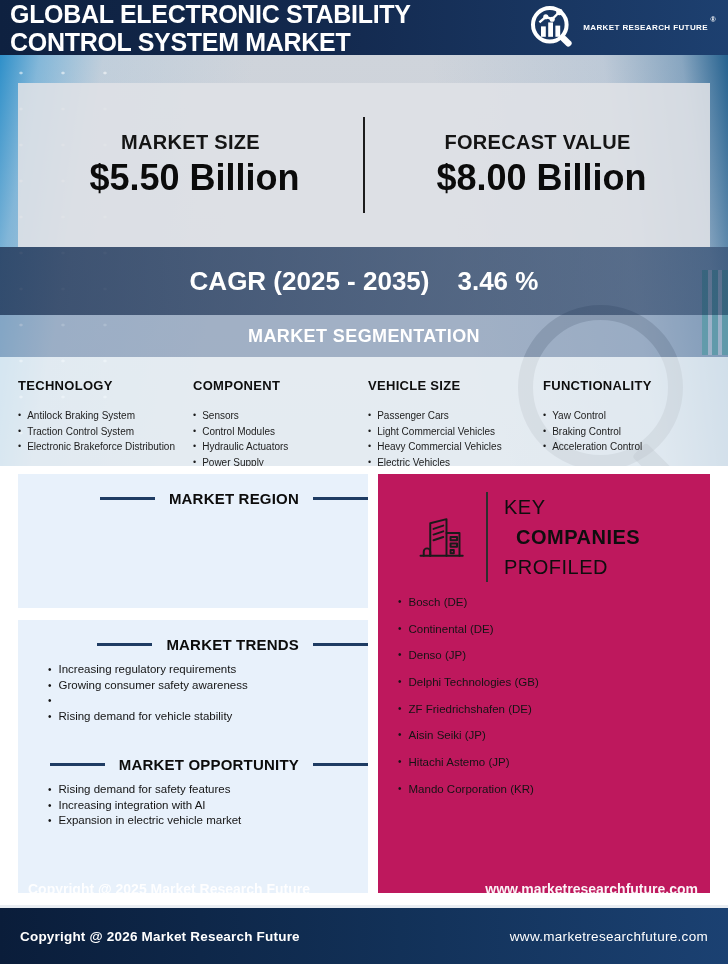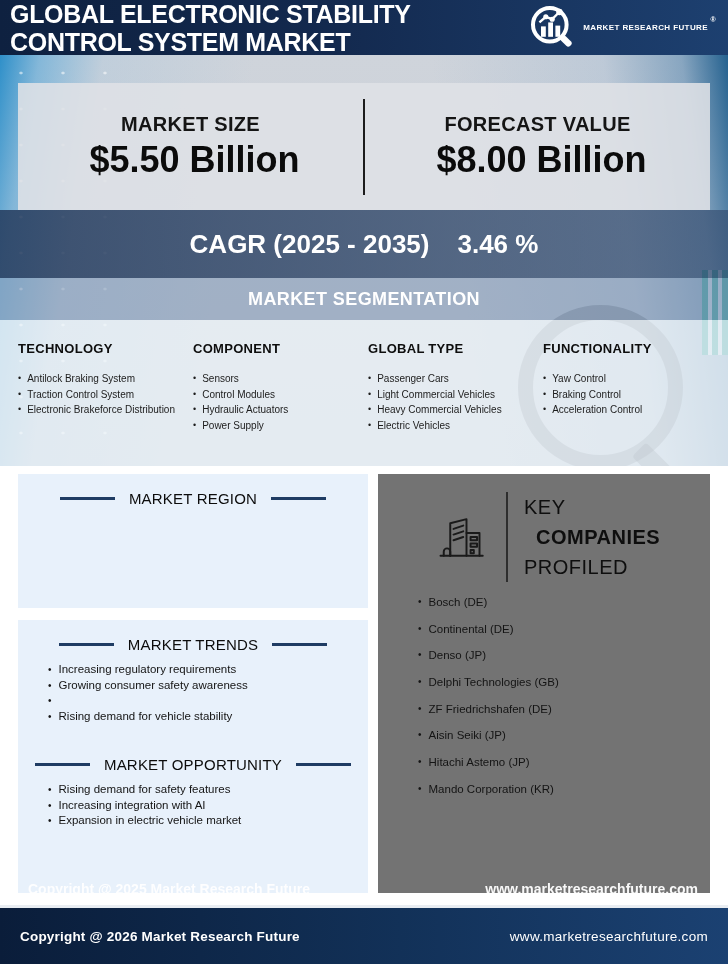--- a/index.html
+++ b/index.html
@@ -35,21 +35,21 @@
     background-size:42px 36px; }
   .bg-right { position:absolute; inset:0;
     background:linear-gradient(262deg, rgba(18,85,135,0.9) 0%, rgba(50,110,160,0.45) 6%, rgba(120,160,200,0.2) 16%, rgba(210,215,222,0) 38%); }
   .magnifier { position:absolute; right:45px; top:250px; width:165px; height:165px;
     border:15px solid rgba(45,55,70,0.30); border-radius:50%; }
   .magnifier-handle { position:absolute; right:8px; top:418px; width:95px; height:20px;
     background:rgba(45,55,70,0.30); transform:rotate(45deg); border-radius:4px; }
   .teal-bars { position:absolute; right:0; top:215px; width:26px; height:85px;
     background:repeating-linear-gradient(90deg, rgba(35,155,145,0.75) 0 6px, rgba(240,245,248,0.55) 6px 10px); }
 
-  .size-card { position:relative; z-index:1; margin:28px 18px 0; height:127px;
+  .size-card { position:relative; z-index:1; margin:28px 18px 0; height:164px;
     background:rgba(223,225,230,0.88); display:flex; align-items:center; }
   .size-half { flex:1; text-align:center; }
   .size-divider { width:2px; height:96px; background:#1c1c1c; }
   .size-label { font-size:20px; font-weight:bold; color:#151515; letter-spacing:0.3px; }
   .size-value { font-size:36px; font-weight:bold; color:#0b0b0b; margin-top:3px;padding-left:8px; }
 
   .cagr-band { position:relative; z-index:1; height:68px;
     background:linear-gradient(90deg, rgba(36,58,92,0.85), rgba(55,80,115,0.72));
     display:flex; align-items:center; justify-content:center; gap:28px;
     color:#fff; font-size:26px; font-weight:bold; }
@@ -67,31 +67,31 @@
   .seg-item { font-size:10px; color:#1c1c1c; line-height:15.5px; display:flex; gap:6px; padding-right:8px; }
   .seg-item .b { font-size:9px; }
 
   
   .content { background:#fff; height:427px; flex:0 0 auto;
     display:flex; gap:10px; padding:8px 18px 0; }
   .left-col { width:350px; display:flex; flex-direction:column; }
   .card { background:#e8f1fb; }
   .region-card { height:134px; }
   .trends-card { margin-top:12px; flex:1; position:relative; overflow:hidden; }
-  .card-heading { display:flex; align-items:center; justify-content:center; gap:14px;
-    font-size:15px; font-weight:normal; color:#0c0c0c; padding-top:16px; letter-spacing:0.2px; }
+  .card-heading { display:flex; align-items:center; justify-content:flex-end; gap:14px;
+    font-size:15px; font-weight:bold; color:#0c0c0c; padding-top:16px; letter-spacing:0.2px; }
   .hline { width:55px; height:3px; background:#1f3c63; flex:0 0 auto; }
   .bullet-list { margin:9px 0 0 30px; }
   .bullet-item { font-size:11.5px; color:#141414; line-height:15.5px; display:flex; gap:7px; }
   .bullet-item .b { font-size:10px; }
   .opp-heading { padding-top:32px; }
   .watermark-copy { position:absolute; bottom:-4px; left:10px; font-size:14px; font-weight:bold;
     color:rgba(255,255,255,0.92); white-space:nowrap; }
 
-  .right-col { flex:1; background:#737373; position:relative; overflow:hidden;padding-left:20px; }
+  .right-col { flex:1; background:#be185d; position:relative; overflow:hidden; }
   .companies-header { display:flex; align-items:center; gap:16px; margin:18px 0 14px 32px; }
   .building-box { width:60px; display:flex; justify-content:center; }
   .building-box svg { width:52px; height:56px; display:block; }
   .v-divider { width:2px; height:90px; background:#2e2e2e; }
   .companies-title { font-size:20px; color:#0e0e0e; line-height:30px; letter-spacing:0.5px; }
   .companies-title .bold { font-weight:bold;margin-left:12px; }
   .companies-list { margin:14px 0 0 20px; }
   .company-item { font-size:11.5px; color:#141414; line-height:12px; margin-bottom:14.7px;
     display:flex; gap:7px; }
   .company-item .b { font-size:10px; }
@@ -204,21 +204,21 @@
               <span class="b">•</span>
               <span>Hydraulic Actuators</span>
             </div>
             <div class="seg-item">
               <span class="b">•</span>
               <span>Power Supply</span>
             </div>
           </div>
       </div>
       <div>
-        <div class="seg-heading">GLOBAL TYPE</div>
+        <div class="seg-heading">VEHICLE SIZE</div>
         <div>
 
         <div class="seg-item">
               <span class="b">•</span>
               <span>Passenger Cars</span>
             </div>
             <div class="seg-item">
               <span class="b">•</span>
               <span>Light Commercial Vehicles</span>
             </div>

